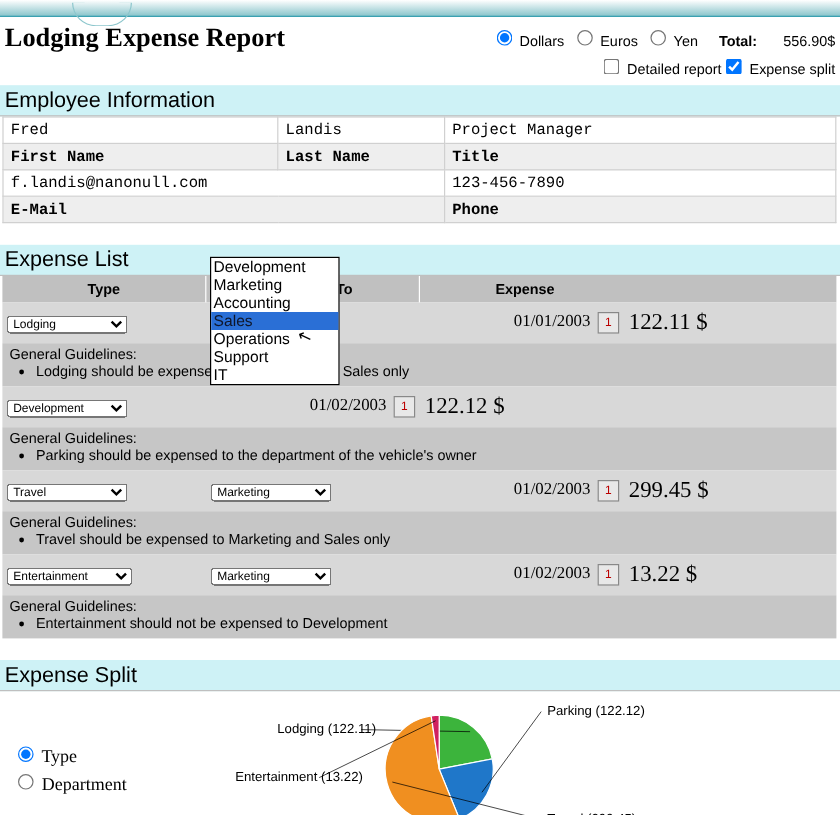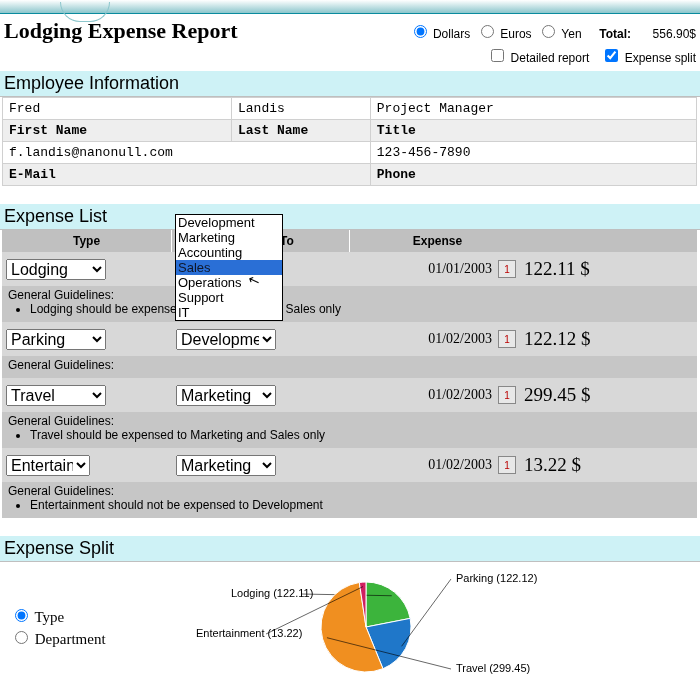--- a/index.html
+++ b/index.html
@@ -35,21 +35,20 @@
     font-size: 22px;
     font-weight: bold;
   }
   .currency-group label { font-size: 12px; margin-right: 2px;}
   .total-label { font-weight: bold; margin-left: 12px; font-size: 12px;}
   .total-value { margin-left: 18px; font-size: 12px;}
   .sub-row {
     display: flex;
     justify-content: flex-end;
     padding: 2px 4px 6px 4px;
-    gap: 12px;
     font-size: 12px;
   }
   .section-head {
     background: #cef2f6;
     font-family: Verdana, sans-serif;
     font-size: 18px;
     padding: 2px 4px;
     border-bottom: 1px solid #bfbfbf;
   }
   table.info {
@@ -87,21 +86,21 @@
   .exp-row {
     display: flex;
     width: 695px;
     margin-left: 2px;
     background: #d8d8d8;
     align-items: center;
     height: 34px;
   }
   .exp-row > div { padding: 2px 4px; }
   .exp-row select {
-    font-size: 16px;
+    font-size: 10px;
   }
   .date-cell {
     display: flex; align-items: center; justify-content: flex-end; gap: 6px;
   }
   .date-txt { font-family: Georgia, serif; font-size: 14px; }
   .cal-btn {
     width: 18px; height: 18px;
     border: 1px solid #888; background: #e8e8e8;
     display: flex; align-items: center; justify-content: center;
     font-size: 10px; color: #b00; cursor: pointer;
@@ -216,48 +215,50 @@
       </div>
       <div class="col-exp exp-val">122.11 $</div>
     </div>
     <div class="guideline">
       <div>General Guidelines:</div>
       <ul>
         <li>Lodging should be expensed to Accounting and Sales only</li>
       </ul>
     </div>
     <div class="exp-row">
-      <div class="col-type"><select style="width:100px"><option>Parking</option></select></div>
       <div class="col-to"><select style="width:100px"><option>Development</option></select></div>
       <div class="col-date date-cell">
         <span class="date-txt">01/02/2003</span>
         <span class="cal-btn">1</span>
       </div>
       <div class="col-exp exp-val">122.12 $</div>
     </div>
     <div class="guideline">
       <div>General Guidelines:</div>
+      <ul>
+        <li>Parking should be expensed to the department of the vehicle's owner</li>
+      </ul>
     </div>
     <div class="exp-row">
       <div class="col-type"><select style="width:100px"><option>Travel</option></select></div>
       <div class="col-to"><select style="width:100px"><option>Marketing</option></select></div>
       <div class="col-date date-cell">
         <span class="date-txt">01/02/2003</span>
         <span class="cal-btn">1</span>
       </div>
       <div class="col-exp exp-val">299.45 $</div>
     </div>
     <div class="guideline">
       <div>General Guidelines:</div>
       <ul>
         <li>Travel should be expensed to Marketing and Sales only</li>
       </ul>
     </div>
     <div class="exp-row">
-      <div class="col-type"><select style="width:84px"><option>Entertainment</option></select></div>
+      <div class="col-type"><select style="width:104px"><option>Entertainment</option></select></div>
       <div class="col-to"><select style="width:100px"><option>Marketing</option></select></div>
       <div class="col-date date-cell">
         <span class="date-txt">01/02/2003</span>
         <span class="cal-btn">1</span>
       </div>
       <div class="col-exp exp-val">13.22 $</div>
     </div>
     <div class="guideline">
       <div>General Guidelines:</div>
       <ul>

